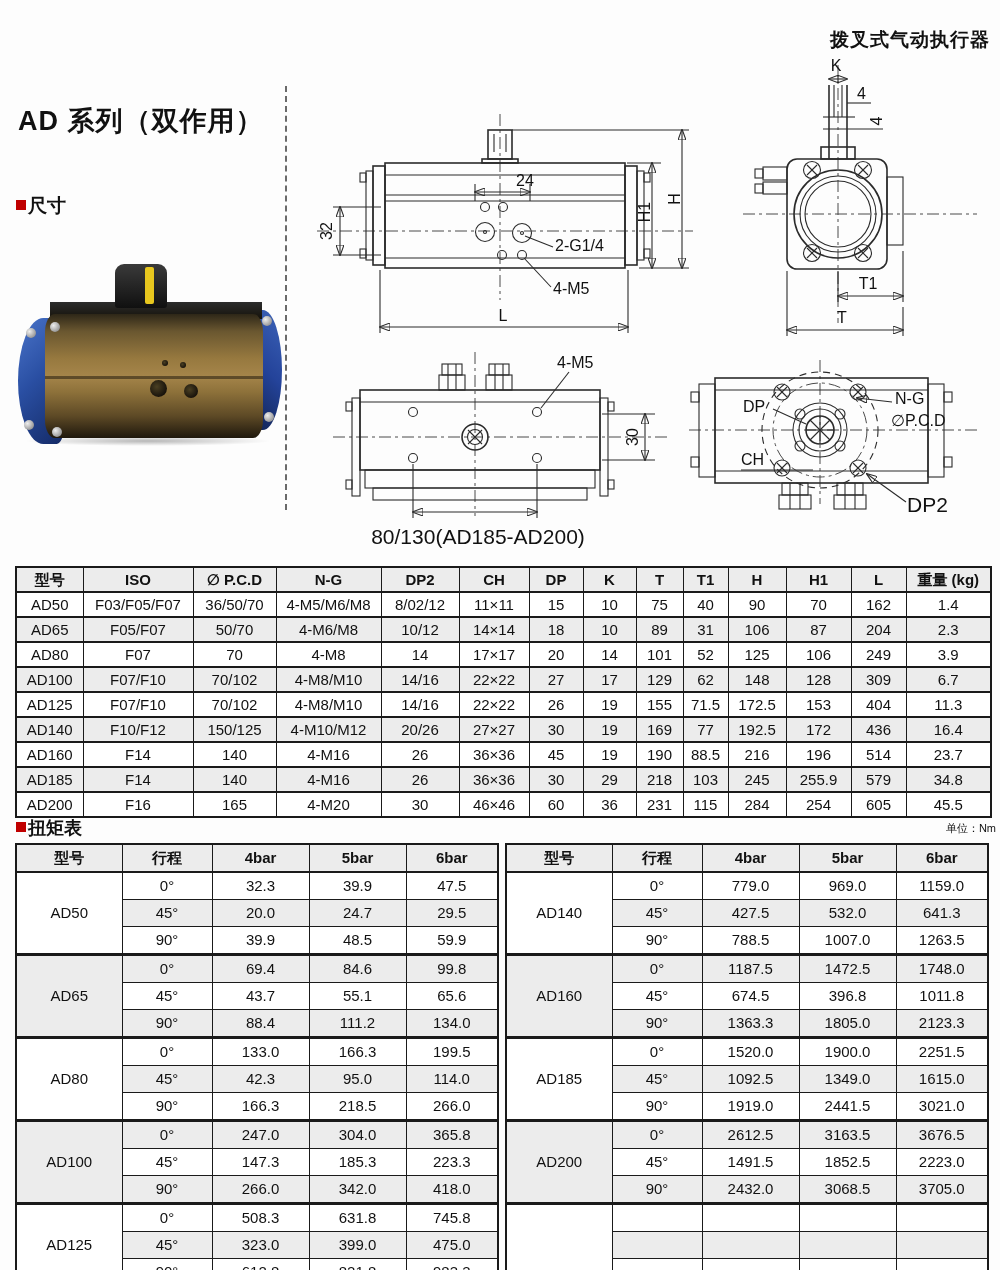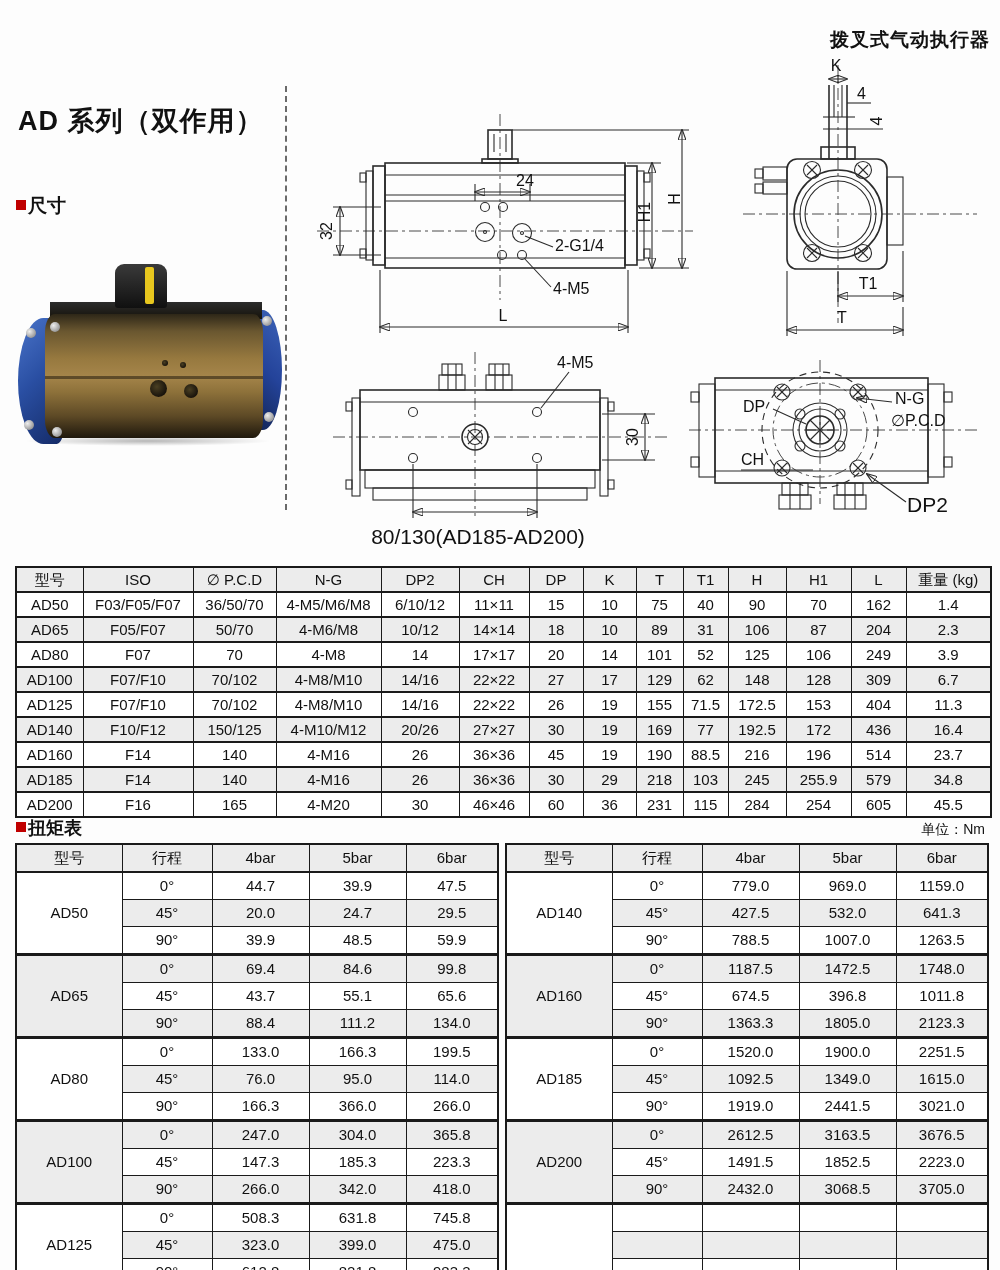--- a/index.html
+++ b/index.html
@@ -7,21 +7,21 @@
        font-family:"Liberation Sans","DejaVu Sans",sans-serif;color:#111;}
   .abs{position:absolute;}
 
   
   .top-title{top:27px;right:10px;font-size:19px;font-weight:bold;letter-spacing:1px;}
   .series-title{top:103px;left:18px;font-size:27px;font-weight:bold;letter-spacing:1px;}
   .sec{font-size:19px;font-weight:bold;}
   .redsq{display:inline-block;width:10px;height:10px;background:#c00000;margin-right:2px;vertical-align:2px;}
   .size-sec{top:193px;left:16px;}
   .torque-sec{top:816px;left:16px;font-size:18px;}
-  .unit-label{top:821px;right:15px;font-size:14px;font-weight:normal;}
+  .unit-label{top:821px;right:4px;font-size:11px;font-weight:normal;}
 
   
   .divider{left:285px;top:86px;height:424px;border-left:2px dashed #6a6a6a;width:0;}
 
   
   .photo{left:12px;top:252px;width:272px;height:192px;}
   .photo>div{position:absolute;}
   .ph-knob{left:103px;top:12px;width:52px;height:44px;background:linear-gradient(180deg,#3a3a3a,#101010);
            border-radius:9px 9px 3px 3px;}
   .ph-stripe{left:133px;top:15px;width:9px;height:37px;background:#e8c71e;border-radius:2px;}
@@ -42,21 +42,21 @@
   .drw line,.drw rect,.drw circle,.drw path,.drw ellipse{stroke:#2b2b2b;fill:none;stroke-width:1.1;}
   .drw .ln{stroke-width:1.6;}
   .drw .cl{stroke:#4a4a4a;stroke-width:1;stroke-dasharray:12 4 3 4;}
   .drw .dash{stroke-dasharray:7 5;}
   .drw text{fill:#111;stroke:none;font-size:16px;text-anchor:middle;font-family:inherit;}
   .drw text.st{text-anchor:start;}
   .drw text.big{font-size:21px;}
 
   
   table{border-collapse:collapse;table-layout:fixed;font-size:15px;color:#111;}
-  th{font-weight:normal;}
+  th{font-weight:bold;}
   th,td{text-align:center;padding:0;line-height:1.05;overflow:hidden;white-space:nowrap;}
   .dim{left:15px;top:566px;width:975px;border:2px solid #1a1a1a;}
   .dim th,.dim td{border:1px solid #1a1a1a;border-top-width:2px;border-bottom-width:2px;height:23px;}
   .dim thead tr{background:#ececec;height:24px;}
   .dim tbody tr{background:#fff;}
   .dim tbody tr:nth-child(even){background:#ececec;}
 
   .tq-wrap{left:15px;top:843px;width:970px;display:flex;gap:6px;}
   .tq{width:482px;border:2px solid #1a1a1a;}
   .tq th,.tq td{border:1px solid #1a1a1a;height:26px;}
@@ -373,21 +373,21 @@
         <th>L</th>
         <th>重量 (kg)</th>
       </tr>
     </thead>
   <tbody>
       <tr>
         <td>AD50</td>
         <td>F03/F05/F07</td>
         <td>36/50/70</td>
         <td>4-M5/M6/M8</td>
-        <td>6/10/12</td>
+        <td>8/02/12</td>
         <td>11×11</td>
         <td>15</td>
         <td>10</td>
         <td>75</td>
         <td>40</td>
         <td>90</td>
         <td>70</td>
         <td>162</td>
         <td>1.4</td>
       </tr>
@@ -542,21 +542,21 @@
           <th>行程</th>
           <th>4bar</th>
           <th>5bar</th>
           <th>6bar</th>
         </tr>
       </thead>
     <tbody>
         <tr>
           <td class="mtd blk-w" rowspan="3">AD50</td>
           <td>0°</td>
-          <td>44.7</td>
+          <td>32.3</td>
           <td>39.9</td>
           <td>47.5</td>
         </tr>
         <tr>
           <td>45°</td>
           <td>20.0</td>
           <td>24.7</td>
           <td>29.5</td>
         </tr>
         <tr class="blk-end">
@@ -586,28 +586,28 @@
         </tr>
         <tr>
           <td class="mtd blk-w" rowspan="3">AD80</td>
           <td>0°</td>
           <td>133.0</td>
           <td>166.3</td>
           <td>199.5</td>
         </tr>
         <tr>
           <td>45°</td>
-          <td>76.0</td>
+          <td>42.3</td>
           <td>95.0</td>
           <td>114.0</td>
         </tr>
         <tr class="blk-end">
           <td>90°</td>
           <td>166.3</td>
-          <td>366.0</td>
+          <td>218.5</td>
           <td>266.0</td>
         </tr>
         <tr>
           <td class="mtd blk-g" rowspan="3">AD100</td>
           <td>0°</td>
           <td>247.0</td>
           <td>304.0</td>
           <td>365.8</td>
         </tr>
         <tr>

